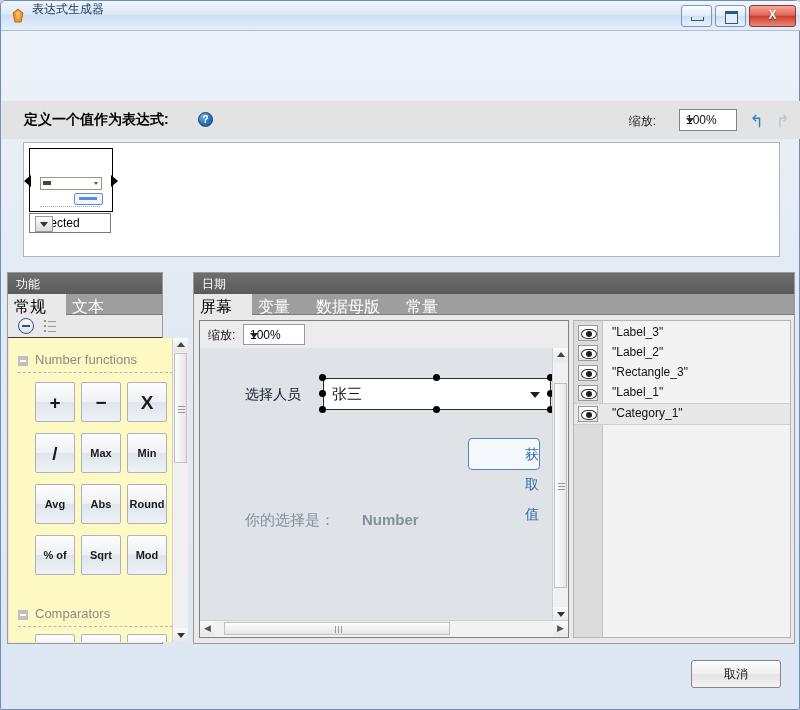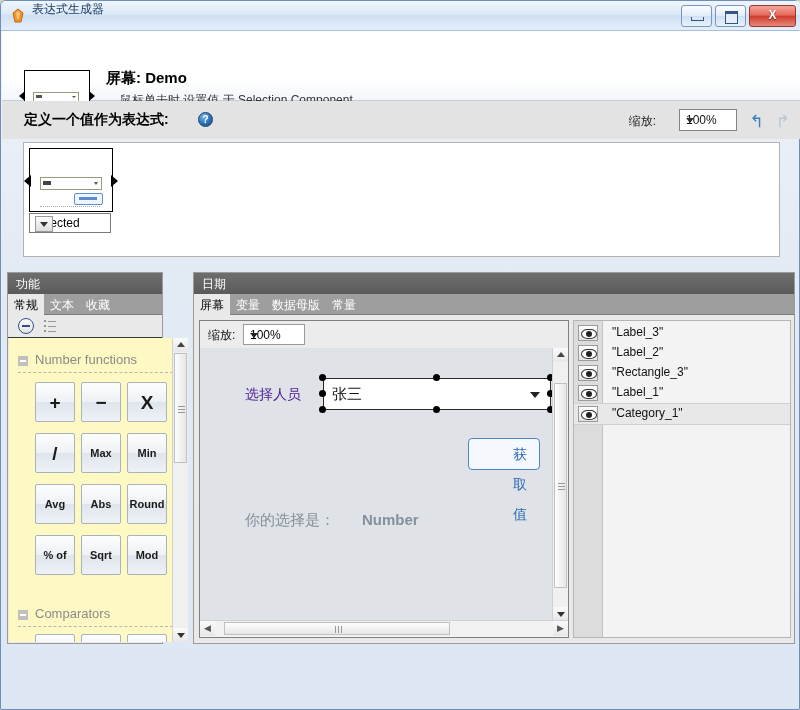--- a/index.html
+++ b/index.html
@@ -210,22 +210,22 @@
     color: #fff; font-size: 12px; padding: 3px 0 0 8px;
     box-sizing: border-box;
   }
   .tabstrip {
     position: absolute; left: 0; top: 21px; right: 0; height: 21px;
     background: #9e9e9e;
     border-bottom: 1px solid #7b7b7b;
     box-sizing: border-box;
   }
   .tab {
-    position: relative; float: left; height: 21px; padding: 3px 6px 0 6px;
-    font-size: 12px; color: #fff; box-sizing: border-box;
+    position: relative; float: left; height: 21px; padding: 3px 20px 0 6px;
+    font-size: 16px; color: #fff; box-sizing: border-box;
   }
   .tab.active {
     background: #e9e9e9; color: #000;
   }
   
   #fn-panel { left: 6px; top: 271px; width: 156px; height: 372px; }
   .fn-toolbar {
     position: absolute; left: 0; top: 42px; right: 0; height: 22px;
     background: #e9e9e9; border-bottom: 1px solid #3a3a3a;
   }
@@ -308,42 +308,42 @@
     position: absolute; left: 43px; top: 3px; width: 62px; height: 21px;
     border: 1px solid #9a9a9a; background: #fff; box-sizing: border-box;
   }
   .canvas-zoom-select span { position: absolute; left: 6px; top: 3px; font-size: 12px; }
   .canvas-zoom-select .caret { right: 8px; top: 8px; border-top-color: #222; }
   .stage {
     position: absolute; left: 0; top: 27px; width: 352px; height: 273px;
     background: #dfe3e8; overflow: hidden;
   }
   .stage-label {
-    position: absolute; font-size: 14px; color: #4c1d95;
+    position: absolute; font-size: 14px; color: #0f172a;
   }
   .stage-dd {
     position: absolute; left: 123px; top: 30px; width: 228px; height: 32px;
     background: #fff; border: 1px solid #2a2a2a; box-sizing: border-box;
   }
   .stage-dd-text {
     position: absolute; left: 8px; top: 6px; font-size: 15px; color: #111;
   }
   .stage-dd .caret {
     right: 10px; top: 13px; border-left-width: 5px; border-right-width: 5px;
     border-top-width: 6px; border-top-color: #222;
   }
   .handle {
     position: absolute; width: 7px; height: 7px; border-radius: 50%;
     background: #000;
   }
   .stage-btn {
     position: absolute; left: 268px; top: 90px; width: 72px; height: 32px;
     border: 1px solid #4d86c8; border-radius: 4px;
     background: #f5f9fe; color: #2f6ab3; font-size: 14px;
-    text-align: left; line-height: 30px; box-sizing: border-box; padding-left: 44px;
+    text-align: right; line-height: 30px; box-sizing: border-box; padding-left: 44px;
   }
   .stage-result-a { position: absolute; left: 45px; top: 163px; font-size: 15px; color: #85909c; }
   .stage-result-b { position: absolute; left: 162px; top: 163px; font-size: 15px; font-weight: bold; color: #85909c; }
   .scrollbar-h {
     position: absolute; left: 0; bottom: 0; height: 16px; width: 100%;
     background: #f2f2f2; border-top: 1px solid #d0d0d0;
   }
   .sb-arrow-h {
     position: absolute; top: 0; width: 15px; height: 15px;
     background: linear-gradient(to bottom, #fafafa, #e7e7e7);
@@ -415,36 +415,20 @@
       </div>
       <div class="win-btn">
         <span class="glyph-max"></span>
       </div>
       <div class="win-btn close">
         <span class="glyph-close">X</span>
       </div>
     </div>
   </div>
 
-  <div class="header">
-    <div class="thumb-box">
-      <span class="thumb-arrow-l"></span>
-      <span class="thumb-arrow-r"></span>
-      <span class="thumb-inner-field">
-          <i></i>
-          <b></b>
-        </span>
-      <span class="thumb-inner-btn">
-          <i></i>
-        </span>
-      <span class="thumb-inner-base"></span>
-    </div>
-    <div class="header-title">屏幕: Demo</div>
-    <div class="header-sub">鼠标单击时 设置值 于 Selection Component</div>
-  </div>
 
   <div class="define-row">
     <div class="define-label">定义一个值作为表达式:</div>
     <div class="help-icon">?</div>
     <div class="zoom-label-top">缩放:</div>
     <div class="zoom-select-top">
       <span>100%</span>
       <span class="caret"></span>
     </div>
     <div class="undo-arrow">↰</div>
@@ -643,14 +627,15 @@
         <span class="eye">
             <span class="eye-shape">
               <span class="eye-pupil"></span>
             </span>
           </span>
         <span class="obj-name">"Category_1"</span>
       </div>
     </div>
   </div>
 
+  <div class="footer-btn" id="btn-cancel">取消</div>
 
 </div>
 
 </body></html>

